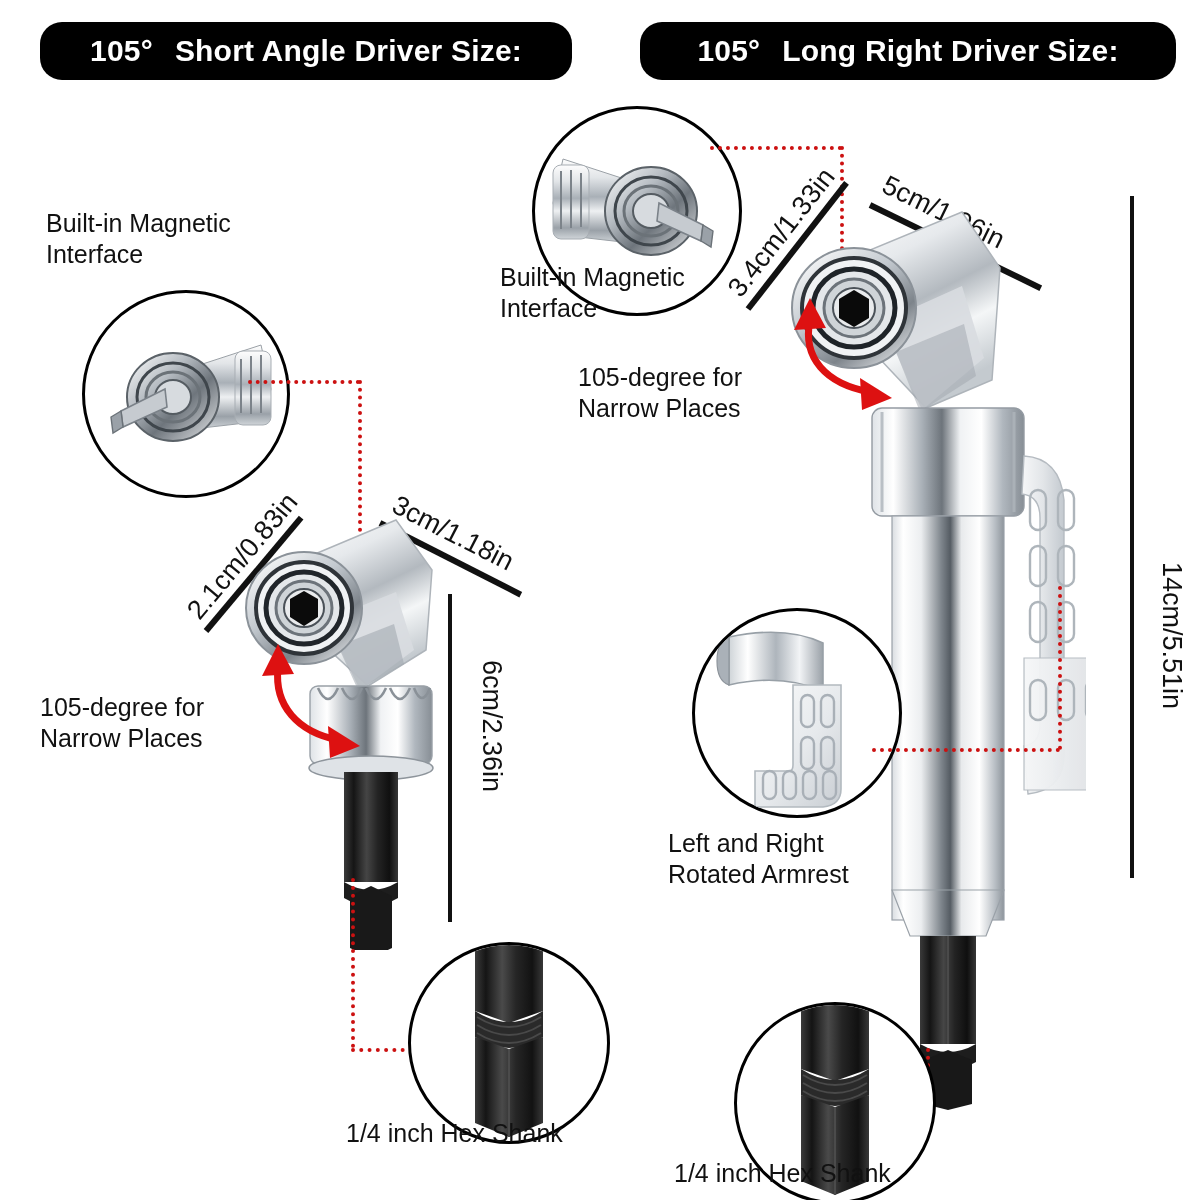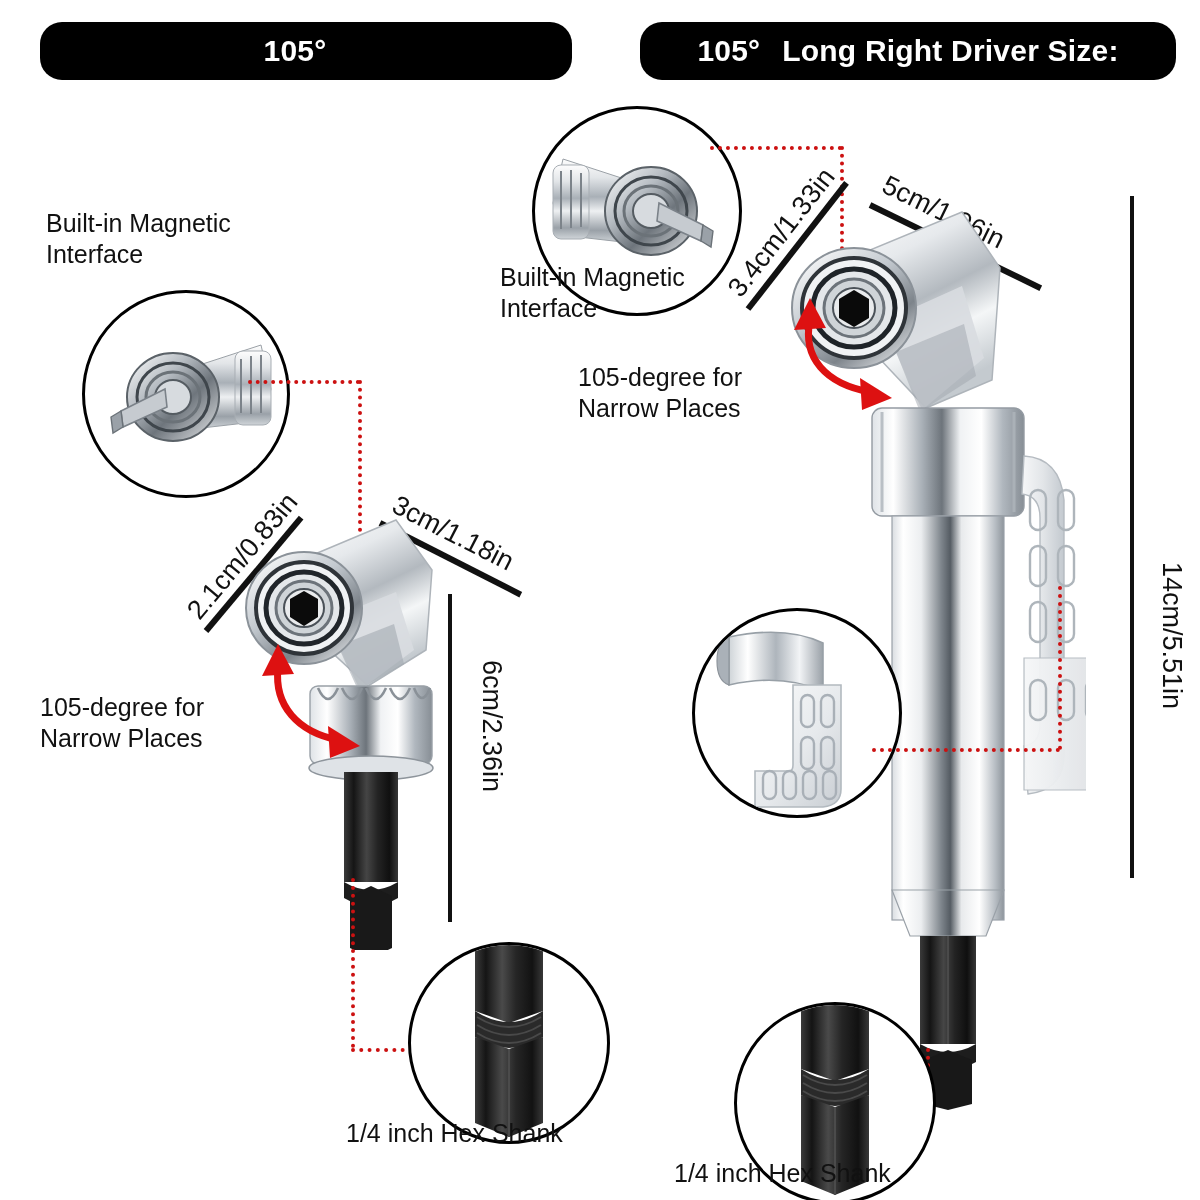--- a/index.html
+++ b/index.html
@@ -39,20 +39,21 @@
   
   .arrowSvg{position:absolute;overflow:visible;}
 </style>
 </head>
 <body>
 
 <div class="stage">
 
   <div class="pill" style="left:32px;top:22px;width:532px;height:58px;">
     <span class="deg">105°</span>
+    <span>Short Angle Driver Size:</span>
   </div>
 
   <div class="pill" style="left:632px;top:22px;width:536px;height:58px;">
     <span class="deg">105°</span>
     <span>Long Right Driver Size:</span>
   </div>
 
   <div class="cap" style="left:38px;top:208px;width:272px;">
     <div>Built-in Magnetic</div>
     <div>Interface</div>
@@ -401,20 +402,24 @@
         <rect x="88" y="160" width="13" height="28" rx="6.5"></rect>
         <rect x="108" y="160" width="13" height="28" rx="6.5"></rect>
         <rect x="128" y="160" width="13" height="28" rx="6.5"></rect>
       </g>
     </svg>
   </div>
 
   <div class="dotH" style="left:864px;top:748px;width:188px;"></div>
   <div class="dotV" style="left:1050px;top:586px;height:164px;"></div>
 
+  <div class="cap" style="left:660px;top:828px;width:252px;">
+    <div>Left and Right</div>
+    <div>Rotated Armrest</div>
+  </div>
 
   <div class="dotV" style="left:918px;top:1048px;height:88px;"></div>
   <div class="dotH" style="left:858px;top:1134px;width:62px;"></div>
 
   <div class="circ" style="left:726px;top:1002px;width:196px;height:196px;">
     <svg width="196" height="196" viewBox="0 0 196 196">
       <defs>
         <linearGradient id="rsB" x1="0" y1="0" x2="1" y2="0">
           <stop offset="0" stop-color="#3b3b3b"></stop>
           <stop offset="0.16" stop-color="#141414"></stop>

